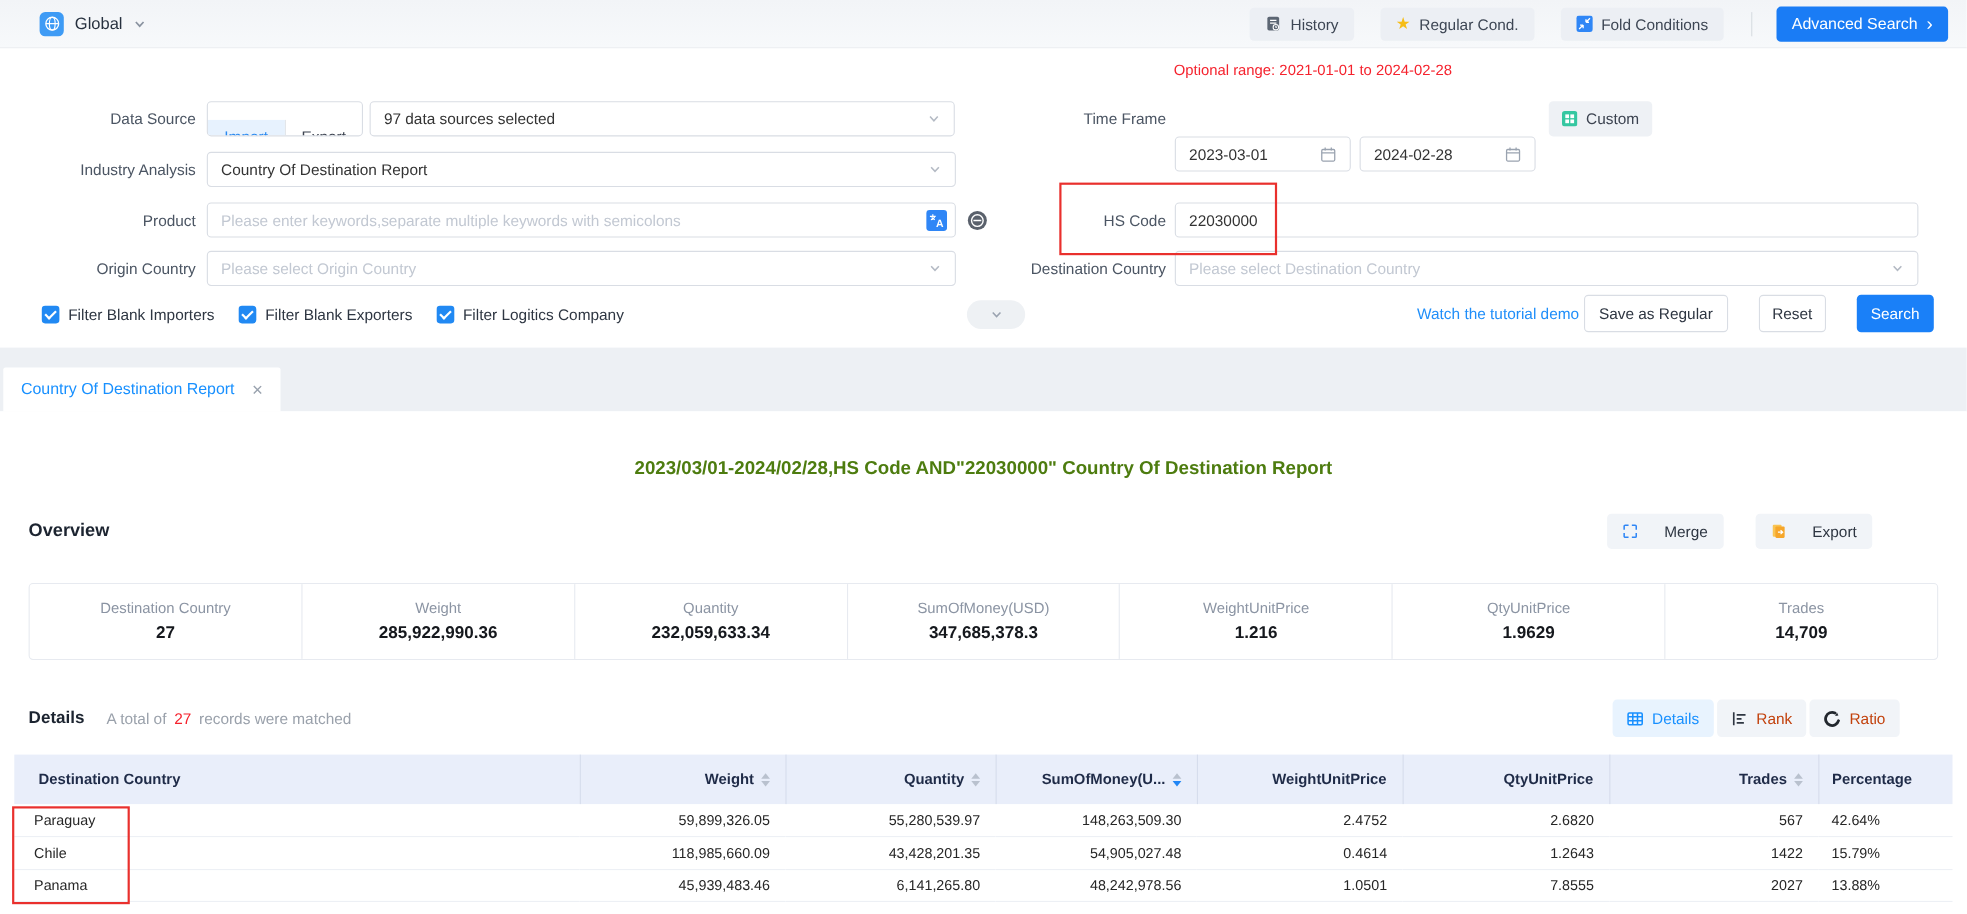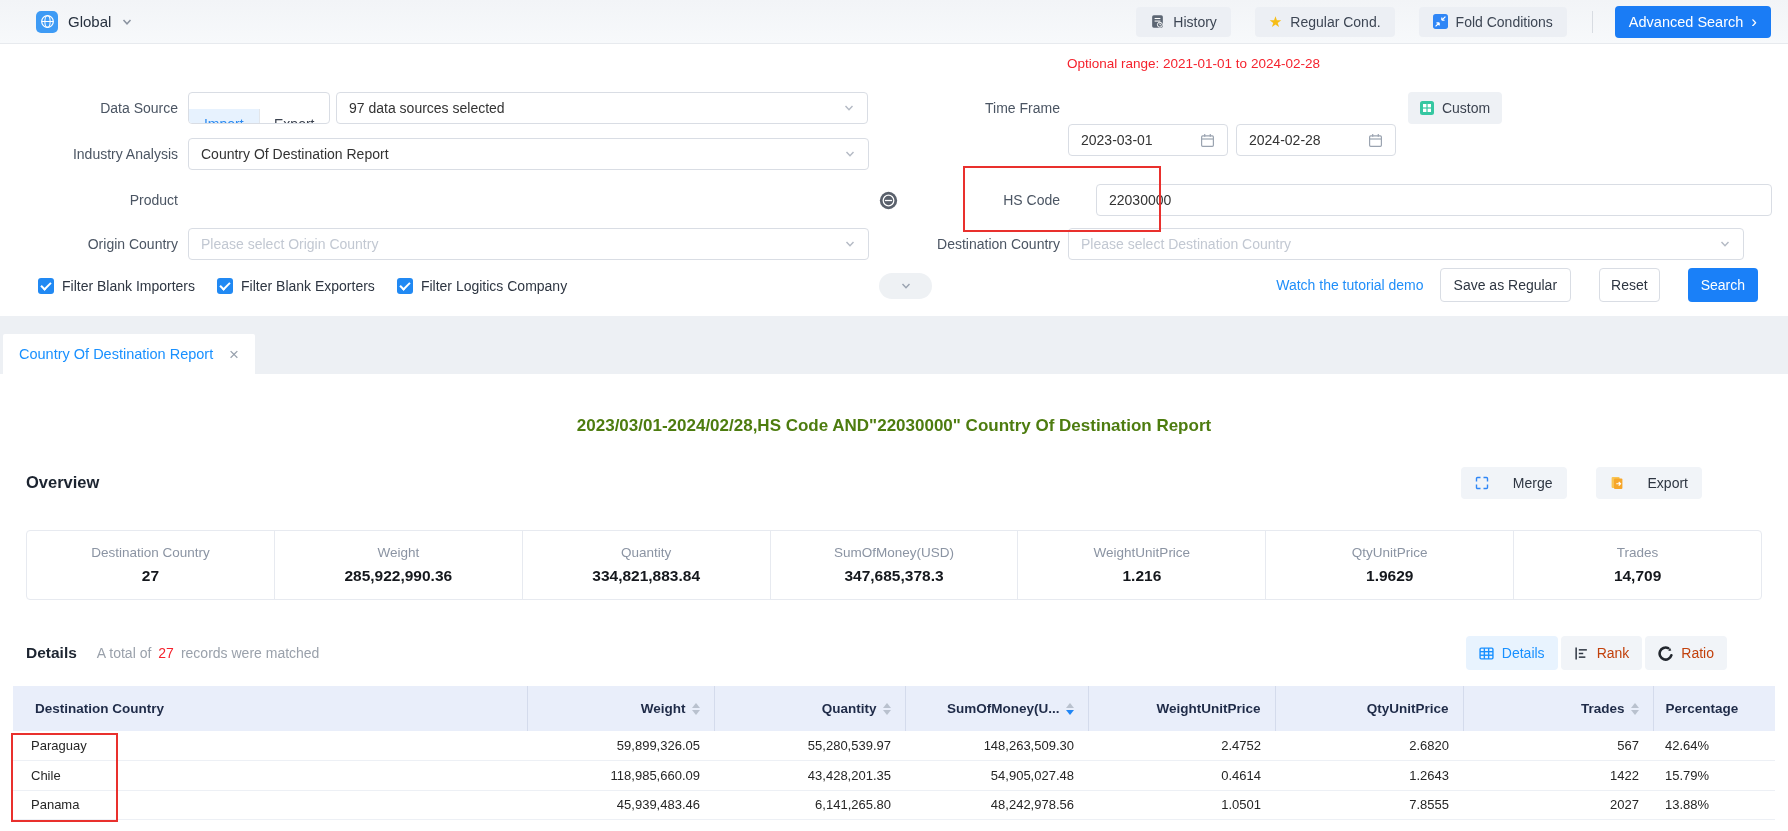--- a/index.html
+++ b/index.html
@@ -70,35 +70,35 @@
     color:#3c4350; cursor:pointer; font-family:inherit; }
   .industry-select { left:188px; top:94px; width:681px; }
   .product-wrap { position:absolute; left:188px; top:140px; width:681px; height:32px; }
   .product-wrap input { width:100%; height:100%; border:1px solid #d9dde4; border-radius:4px;
     padding:0 44px 0 12px; font-size:14px; font-family:inherit; color:#333; outline:none; }
   .product-wrap input::placeholder { color:#c2c8d2; }
   .translate-badge { position:absolute; right:8px; top:7px; width:19px; height:19px; }
   .minus-circle { position:absolute; left:879px; top:147px; width:19px; height:19px; cursor:pointer; }
   .hs-input { position:absolute; left:1068px; top:140px; width:676px; height:32px;
     border:1px solid #d9dde4; border-radius:4px; padding:0 12px; font-size:14px;
-    font-family:inherit; color:#333; outline:none;margin-left:28px; }
+    font-family:inherit; color:#333; outline:none; }
   .origin-select { left:188px; top:184px; width:681px;gap:32px; }
   .dest-select { left:1068px; top:184px; width:676px; }
   .cb-row { position:absolute; left:38px; top:226px; height:32px; display:flex;
     align-items:center; gap:22px; }
   .cb { display:inline-flex; align-items:center; gap:8px; font-size:14px; color:#2e3642; cursor:pointer; }
   .cb .box { width:16px; height:16px; background:#2189f3; border-radius:3px; position:relative; flex:0 0 16px; }
   .cb .box::after { content:""; position:absolute; left:5px; top:2px; width:4px; height:8px;
     border:solid #fff; border-width:0 2px 2px 0; transform:rotate(45deg); }
   .expand-pill { position:absolute; left:879px; top:229px; width:53px; height:26px;
     background:#eef1f4; border:none; border-radius:13px; display:inline-flex;
     align-items:center; justify-content:center; cursor:pointer; }
   .form-actions { position:absolute; right:30px; top:224px; height:34px;
     display:flex; align-items:center; }
-  .tutorial-link { color:#1f8ef9; font-size:14px; margin-right:16px; cursor:pointer; text-decoration:none; }
+  .tutorial-link { color:#1f8ef9; font-size:14px; margin-right:4px; cursor:pointer; text-decoration:none; }
   .ghost-btn { height:34px; background:#fff; border:1px solid #d9dde4; border-radius:4px;
     font-size:14px; color:#2e3642; cursor:pointer; font-family:inherit; }
   .save-btn { padding:0 13px; margin-right:28px; }
   .reset-btn { padding:0 11px; margin-right:28px; }
   .search-btn { height:34px; background:#1a80f8; color:#fff; border:none; border-radius:4px;
     padding:0 13px; font-size:14px; cursor:pointer; font-family:inherit; }
 
   
   .tab-strip { position:absolute; left:0; top:316px; width:1788px; height:58px; background:#edf0f4; }
   .tab { position:absolute; left:3px; bottom:0; width:252px; height:40px; background:#fff;
@@ -266,20 +266,30 @@
 
     <div class="flabel lft t2">Industry Analysis</div>
     <div class="fld industry-select">
       <span>Country Of Destination Report</span>
       <svg class="chev chev-svg" width="13" height="13" viewBox="0 0 12 12" fill="none" stroke="#b4bac4" stroke-width="1.4">
           <path d="M2.5 4 L6 7.8 L9.5 4"></path>
         </svg>
     </div>
 
     <div class="flabel lft t3">Product</div>
+    <div class="product-wrap">
+      <input type="text" placeholder="Please enter keywords,separate multiple keywords with semicolons" style="">
+      <span class="translate-badge">
+        <svg class="icon-svg" width="19" height="19" viewBox="0 0 18 18">
+            <rect width="18" height="18" rx="3" fill="#2f86f6"></rect>
+            <path d="M3.2 5.4 h5 M5.7 3.6 v1.8 M4 8.2 c1.5 0 3-1.4 3.4-2.8 M7.4 8.2 c-1.2-.5-2.2-1.3-2.6-2" stroke="#fff" stroke-width="1" fill="none"></path>
+            <text x="11.6" y="14.4" font-size="9" font-weight="bold" fill="#fff" text-anchor="middle" font-family="sans-serif">A</text>
+          </svg>
+      </span>
+    </div>
     <span class="minus-circle">
       <svg class="icon-svg" width="19" height="19" viewBox="0 0 18 18">
           <circle cx="9" cy="9" r="8.2" fill="#5a616c"></circle>
           <circle cx="9" cy="9" r="5" fill="none" stroke="#fff" stroke-width="1.2"></circle>
           <line x1="5.6" y1="9" x2="12.4" y2="9" stroke="#fff" stroke-width="1.2"></line>
         </svg>
     </span>
 
     <div class="flabel rgt t3">HS Code</div>
     <input type="text" class="hs-input" value="22030000" style="">
@@ -367,21 +377,21 @@
         <div class="stat">
           <span class="stat-label">Destination Country</span>
           <span class="stat-value">27</span>
         </div>
         <div class="stat">
           <span class="stat-label">Weight</span>
           <span class="stat-value">285,922,990.36</span>
         </div>
         <div class="stat">
           <span class="stat-label">Quantity</span>
-          <span class="stat-value">334,821,883.84</span>
+          <span class="stat-value">232,059,633.34</span>
         </div>
         <div class="stat">
           <span class="stat-label">SumOfMoney(USD)</span>
           <span class="stat-value">347,685,378.3</span>
         </div>
         <div class="stat">
           <span class="stat-label">WeightUnitPrice</span>
           <span class="stat-value">1.216</span>
         </div>
         <div class="stat">

